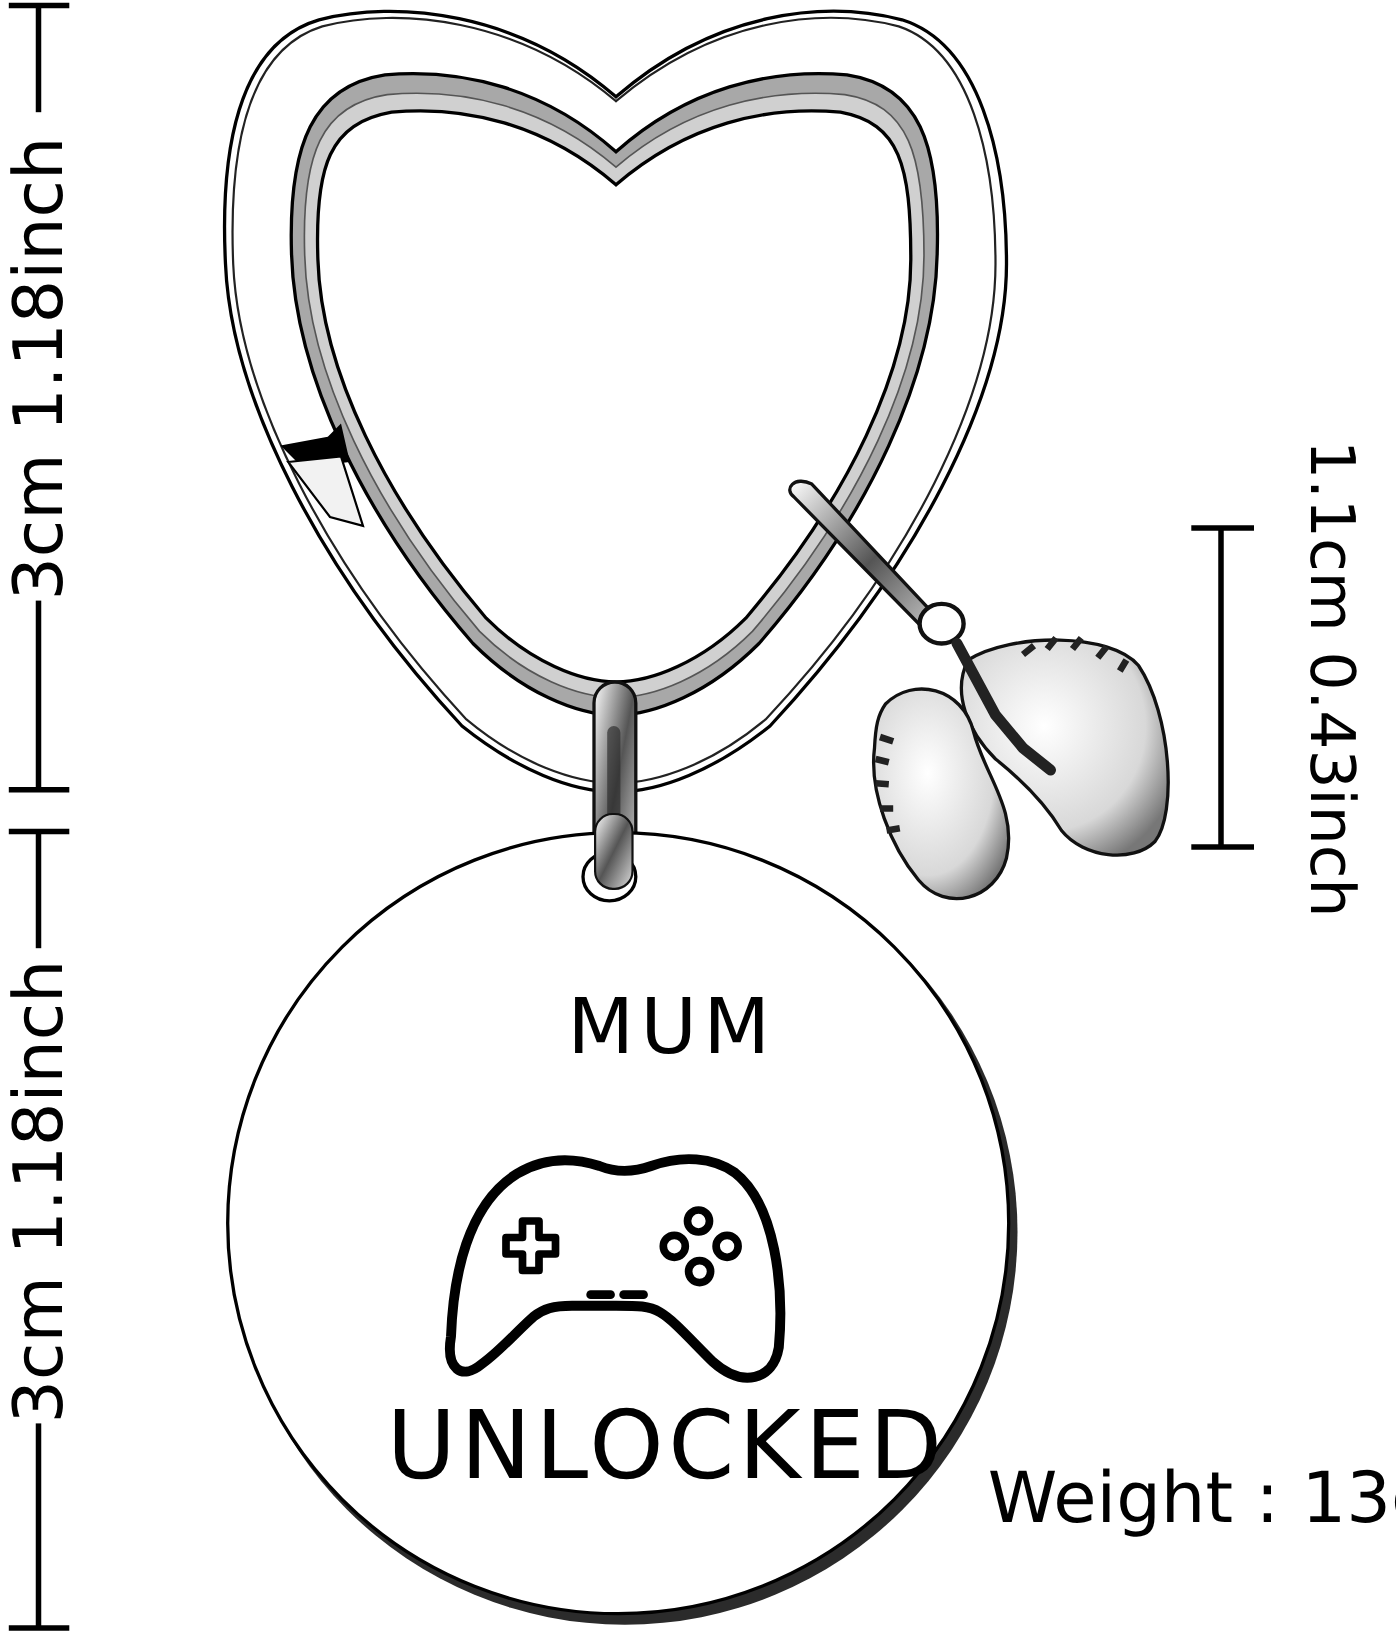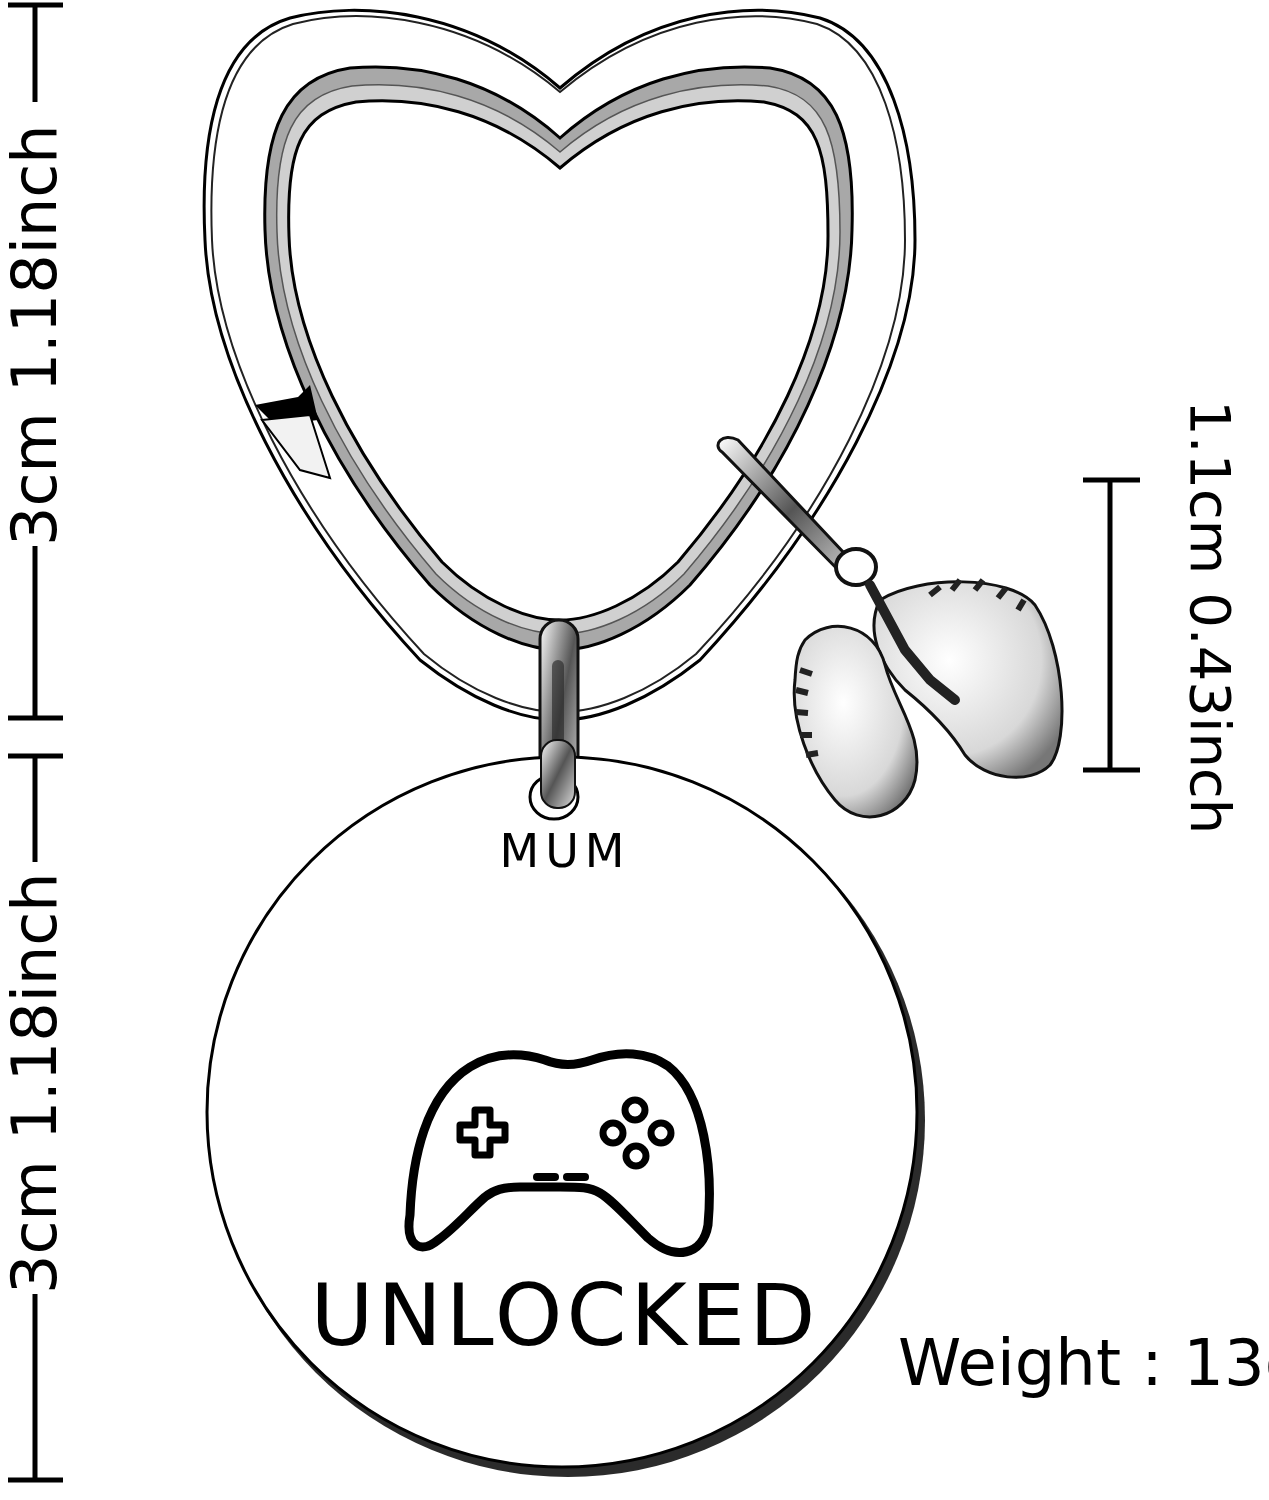--- a/index.html
+++ b/index.html
@@ -4,23 +4,23 @@
   <style>
     html, body { margin: 0; padding: 0; background: #ffffff; }
     body { width: 1269px; height: 1500px; position: relative; overflow: hidden; font-family: "DejaVu Sans", sans-serif; }
     .stage { position: absolute; left: 0; top: 0; width: 1269px; height: 1500px; }
     svg.art { position: absolute; left: 0; top: 0; width: 1269px; height: 1500px; }
     .dim-label { position: absolute; color: #000; font-family: "DejaVu Sans", sans-serif; white-space: nowrap; background: #fff; line-height: 1; }
     .rot-left { position: absolute; font-size: 62px; letter-spacing: 0px; transform: rotate(-90deg); transform-origin: center center; }
     .rot-right { position: absolute; font-size: 56px; transform: rotate(90deg); transform-origin: center center; }
     .weight { position: absolute; left: 898px; top: 1328px; font-size: 64px; color: #000; font-family: "DejaVu Sans", sans-serif; white-space: nowrap; line-height: 1.1; }
     .engrave { position: absolute; left: 0; width: 1130px; text-align: center; font-family: "DejaVu Sans", sans-serif; color: #000; letter-spacing: 6px; }
-    .engrave.mum { top: 824px; font-size: 46px; }
+    .engrave.mum { top: 892px; font-size: 70px; padding-left: 46px; }
     .engrave.level { top: 960px; font-size: 70px; }
-    .engrave.unlocked { top: 1265px; font-size: 86px; letter-spacing: 4px; }
+    .engrave.unlocked { top: 1265px; font-size: 86px; letter-spacing: 4px; margin-left: 41px; }
   </style>
 </head>
 <body>
 
 <div class="stage">
 
   <svg class="art" viewBox="0 0 1269 1500" xmlns="http://www.w3.org/2000/svg">
     <defs>
       <linearGradient id="ringGrad" x1="0" y1="0" x2="1" y2="0">
         <stop offset="0" stop-color="#f5f5f5"></stop>

